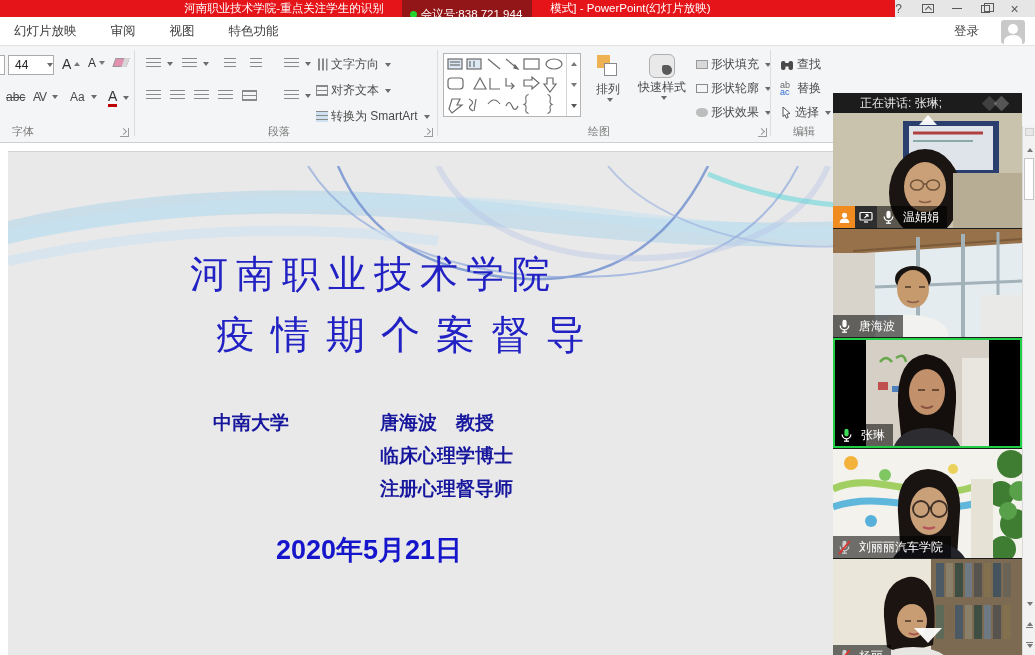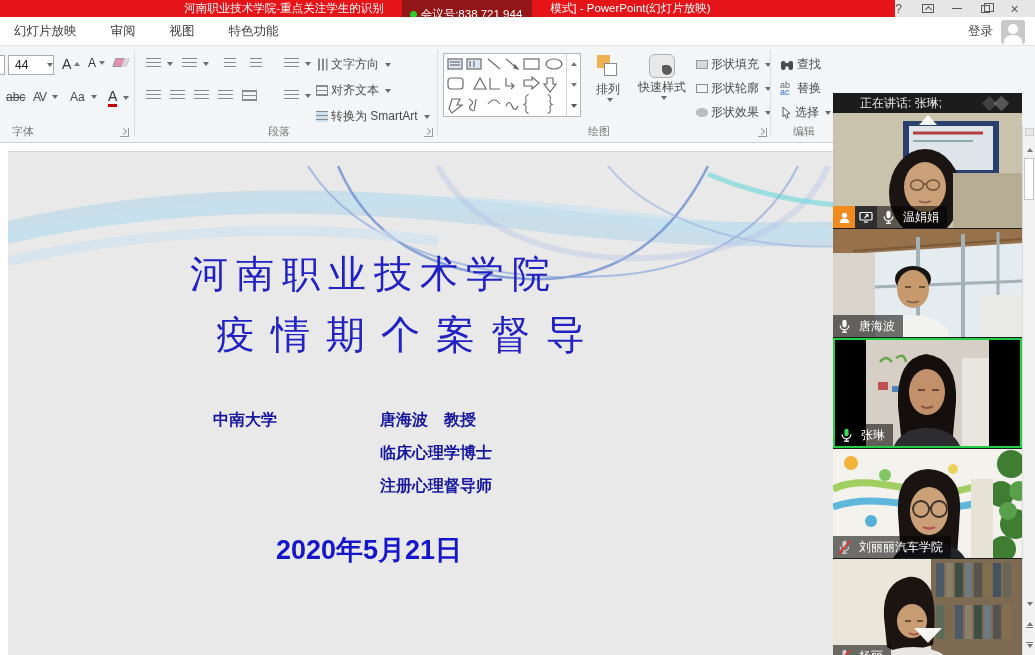--- a/index.html
+++ b/index.html
@@ -21,21 +21,21 @@
       border-left:1px solid #595959; border-top:1px solid #595959; transform:rotate(45deg); }
   .ico-min { width:10px; height:1px; background:#595959; }
   .ico-restore { width:9px; height:8px; border:1px solid #595959; position:relative; background:#e6e6e6; }
   .ico-restore::before { content:""; position:absolute; left:2px; top:-3px; width:8px; height:7px; border:1px solid #595959; }
   .ico-close { font-size:14px; line-height:1; color:#595959; }
 
   
   .tabrow { position:absolute; left:0; top:17px; width:1035px; height:29px; background:#fff; border-bottom:1px solid #e2e2e2; }
   .tabs { position:absolute; left:14px; top:0; height:29px; display:flex; gap:34px; align-items:center; }
   .tab { font-size:12.5px; color:#3d3d3d; cursor:default; }
-  .signin { position:absolute; right:42px; top:6px; font-size:12.5px; color:#444; }
+  .signin { position:absolute; right:56px; top:6px; font-size:12.5px; color:#444; }
   .avatar { position:absolute; right:10px; top:3px; width:24px; height:24px; background:#c9c9c9; border-radius:3px; overflow:hidden; }
   .avatar .head { position:absolute; left:7px; top:4px; width:10px; height:10px; border-radius:50%; background:#fff; }
   .avatar .bodyp { position:absolute; left:3px; top:15px; width:18px; height:12px; border-radius:50% 50% 0 0; background:#fff; }
 
   
   .ribbon { position:absolute; left:0; top:46px; width:1035px; height:97px; background:#f4f5f6; border-bottom:1px solid #cfcfcf; font-size:12px; color:#444;padding-left:40px; }
   .gdiv { position:absolute; top:4px; height:86px; width:1px; background:#dcdcdc; }
   .glabel { position:absolute; bottom:3px; font-size:11px; color:#7a7a7a; }
   .launcher { position:absolute; bottom:5px; width:9px; height:9px; border-right:1px solid #9a9a9a; border-bottom:1px solid #9a9a9a; }
   .launcher::after { content:""; position:absolute; right:2px; bottom:2px; width:4px; height:4px; border-right:1px solid #9a9a9a; border-bottom:1px solid #9a9a9a; transform:rotate(-45deg); }
@@ -63,21 +63,21 @@
   .qsico { width:26px; height:24px; border:1px solid #b0b0b0; border-radius:6px; background:#e9e9e9; position:relative; }
   .qsico::after { content:""; position:absolute; right:2px; bottom:2px; width:10px; height:10px; background:#5a5a5a; border-radius:2px 50% 50% 50%; }
   .stacklbl { line-height:12px; text-align:center; }
 
   
   .editor { position:absolute; left:0; top:143px; width:1035px; height:512px; background:#fff; }
   .slide { position:absolute; left:8px; top:8px; width:1014px; height:504px; background:#e9e9e9; border-top:1px solid #d2d2d2; overflow:hidden; }
   .swoosh { position:absolute; left:0; top:14px; width:1014px; height:115px; }
   .sl-t1 { position:absolute; left:182px; top:97px; font-size:38px; letter-spacing:8px; color:#2121c4; font-weight:500; white-space:nowrap; }
   .sl-t2 { position:absolute; left:208px; top:156px; font-size:39px; letter-spacing:16px; color:#2121c4; font-weight:500; white-space:nowrap; }
-  .sl-serif { font-family:"Liberation Serif",serif; font-weight:bold; color:#17179e; font-size:16px; white-space:nowrap; position:absolute; }
+  .sl-serif { font-family:"Liberation Serif",serif; font-weight:bold; color:#17179e; font-size:19px; white-space:nowrap; position:absolute; }
   .sl-org { left:205px; top:258px; }
   .sl-pres { left:372px; top:258px; }
   .sl-c1 { left:372px; top:291px; }
   .sl-c2 { left:372px; top:324px; }
   .sl-date { position:absolute; left:268px; top:380px; font-size:27px; font-weight:bold; color:#1515cc; }
 
   
   .vscroll { position:absolute; left:1022px; top:126px; width:13px; height:529px; background:#f2f2f2; border-left:1px solid #dadada; }
   .vs-split { position:absolute; left:2px; top:2px; width:9px; height:8px; background:#e7e7e7; border:1px solid #cfcfcf; display:flex; align-items:center; justify-content:center; }
   .vs-up { position:absolute; left:0; top:16px; width:13px; height:15px; display:flex; align-items:center; justify-content:center; }

